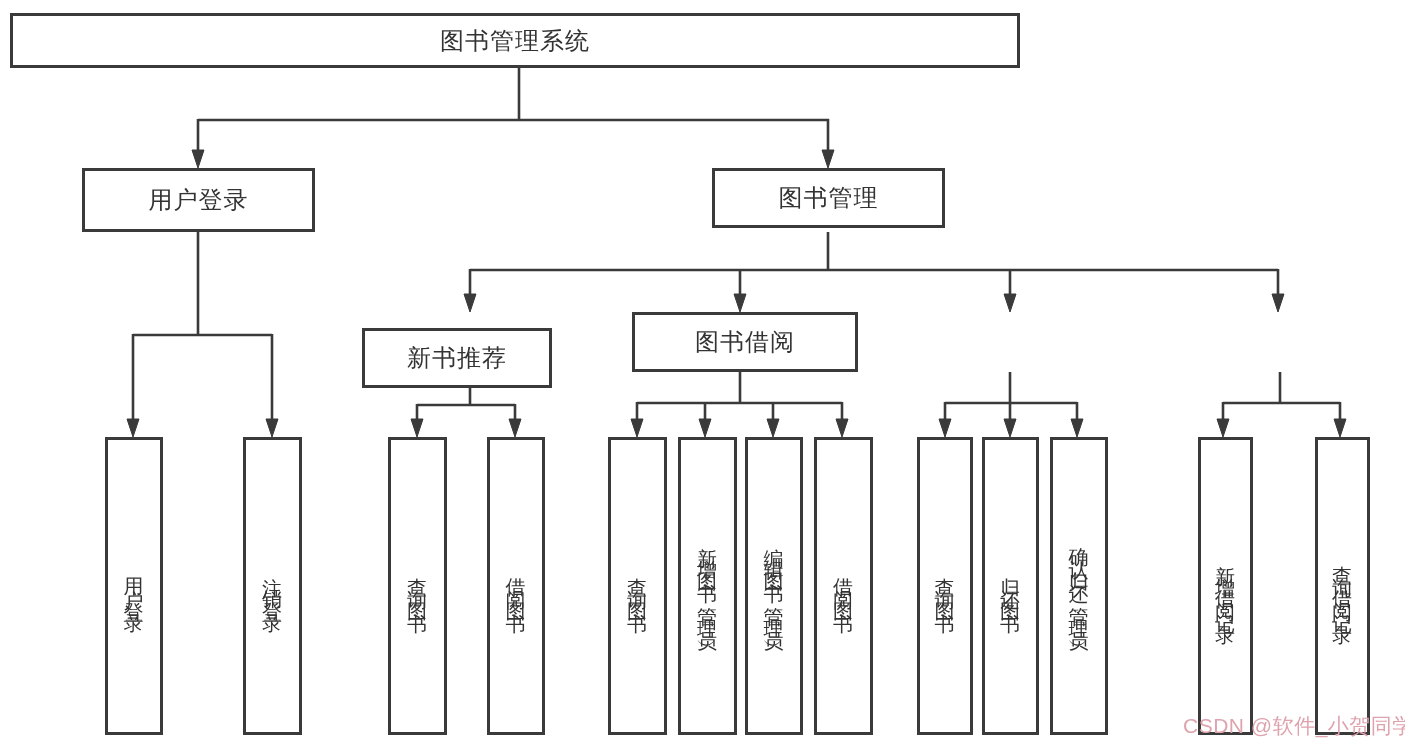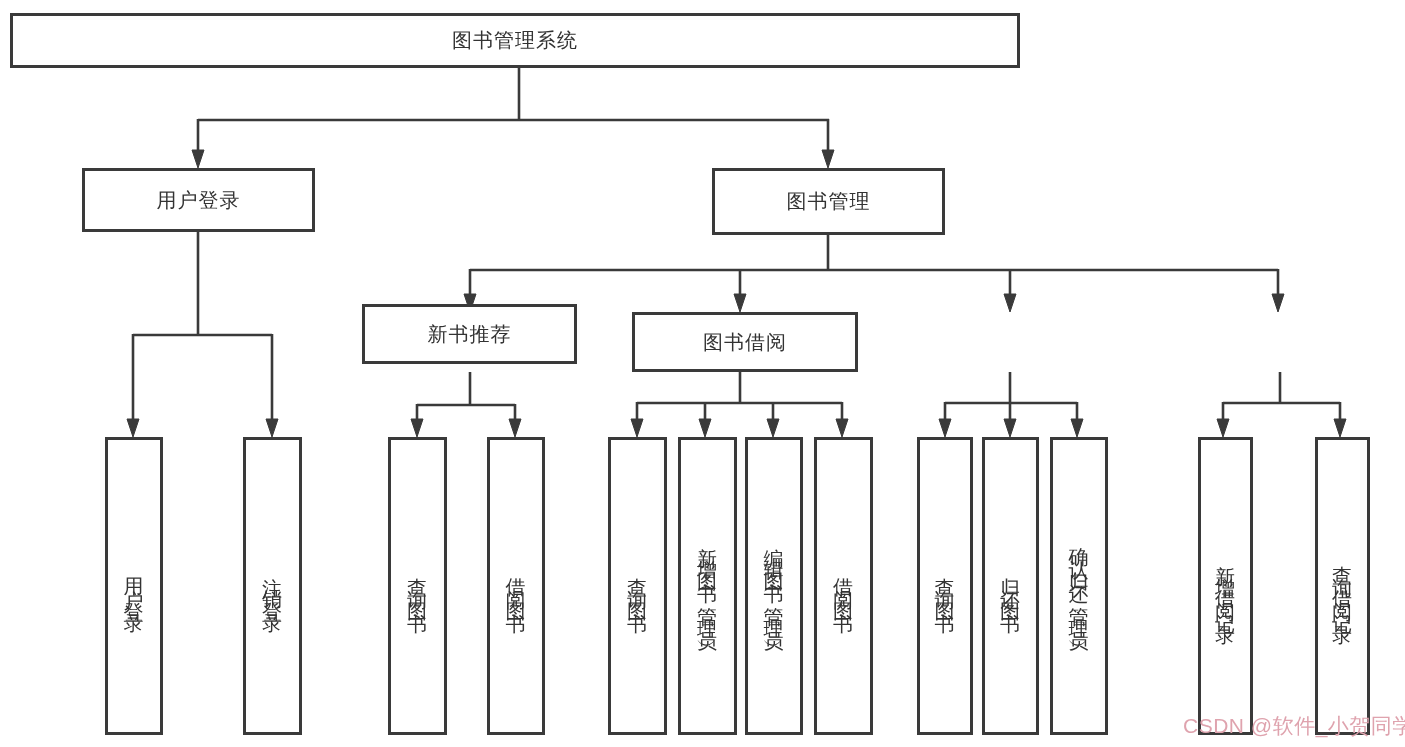--- a/index.html
+++ b/index.html
@@ -17,21 +17,21 @@
     box-sizing: border-box;
     background: #ffffff;
     border: 3px solid #3a3a3a;
     display: flex;
     align-items: center;
     justify-content: center;
     color: #333333;
     z-index: 2;
   }
   .node.h span {
-    font-size: 20px;
+    font-size: 24px;
     letter-spacing: 1px;
     white-space: nowrap;
   }
   .node.v span {
     writing-mode: vertical-rl;
     text-orientation: mixed;
     font-size: 20px;
     letter-spacing: 12px;
     line-height: 1;
   }
@@ -113,25 +113,25 @@
     <polygon points="1334,419 1346,419 1340,437" stroke-width="1"></polygon>
   </svg>
 
   <div class="node h" style="left:10px;top:13px;width:1010px;height:55px">
     <span>图书管理系统</span>
   </div>
 
   <div class="node h" style="left:82px;top:168px;width:233px;height:64px">
     <span>用户登录</span>
   </div>
-  <div class="node h" style="left:712px;top:168px;width:233px;height:67px">
+  <div class="node h" style="left:712px;top:168px;width:233px;height:60px">
     <span>图书管理</span>
   </div>
 
-  <div class="node h" style="left:362px;top:304px;width:215px;height:60px">
+  <div class="node h" style="left:362px;top:328px;width:190px;height:60px">
     <span>新书推荐</span>
   </div>
   <div class="node h" style="left:632px;top:312px;width:226px;height:60px">
     <span>图书借阅</span>
   </div>
 
   <div class="node v" style="left:105px;top:437px;width:58px;height:298px">
     <span>用户登录</span>
   </div>
   <div class="node v" style="left:243px;top:437px;width:59px;height:298px">

